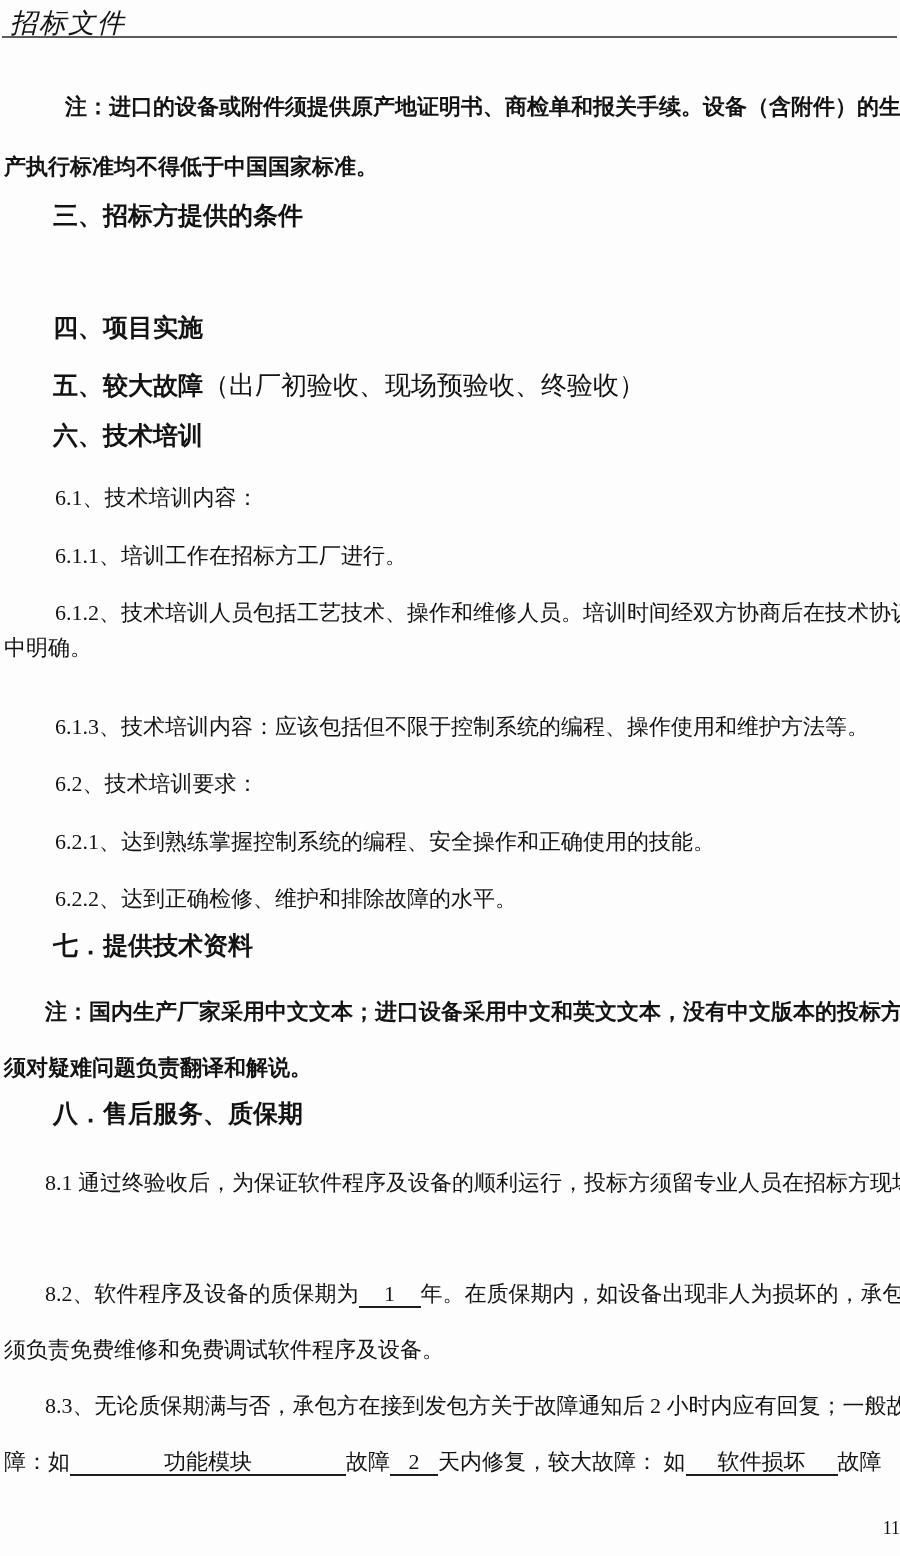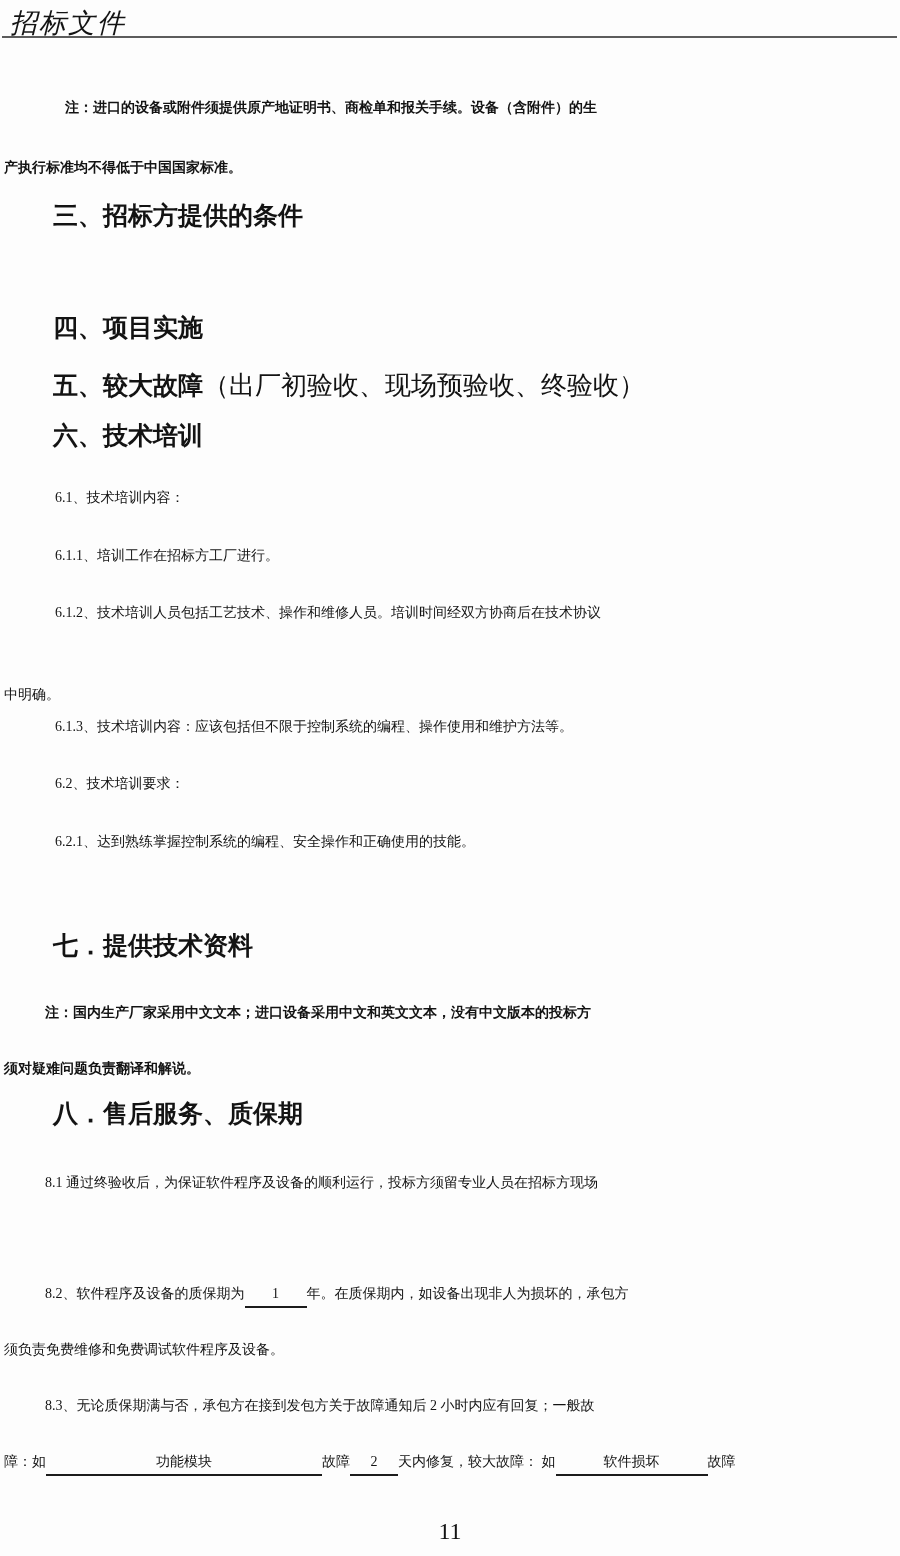--- a/index.html
+++ b/index.html
@@ -21,21 +21,21 @@
     position:absolute; top:5px; left:10px;
     font-size:27px; letter-spacing:2px;
   }
   .header-rule {
     position:absolute; top:36px; left:2px; right:3px;
     border-top:2px solid #5c5c5c;
   }
 
   .line {
     position:absolute; left:4px; right:4px;
-    font-size:14px; line-height:30px;
+    font-size:22px; line-height:30px;
     white-space:nowrap;
   }
   .heading { font-size:25px; line-height:32px; }
   .paren   { font-family:"Liberation Serif", serif; font-weight:normal; font-size:26px; }
 
   
   .ind-note { padding-left:61px; }
   .ind-head { padding-left:49px; }
   .ind-body { padding-left:51px; }
   .ind-p8   { padding-left:41px; }
@@ -44,21 +44,21 @@
   .blank {
     display:inline-block;
     border-bottom:2px solid #1c1c1c;
     text-align:center;
     line-height:25px;
     vertical-align:baseline;
   }
 
   .page-footer {
     position:absolute; top:1518px; left:0; right:0;
-    text-align:center; font-size:24px;
+    text-align:right; font-size:18px;
   }
 </style>
 </head>
 <body>
 
 <div class="page">
 
   <div class="page-header">
     <span class="kai">招标文件</span>
   </div>
@@ -73,24 +73,25 @@
 
   <div class="line hei heading ind-head" style="top:369px">
     <span>五、较大故障</span><span class="paren">（出厂初验收、现场预验收、终验收）</span>
   </div>
 
   <div class="line hei heading ind-head" style="top:419px">六、技术培训</div>
 
   <div class="line song ind-body" style="top:483px">6.1、技术培训内容：</div>
   <div class="line song ind-body" style="top:541px">6.1.1、培训工作在招标方工厂进行。</div>
   <div class="line song ind-body" style="top:598px">6.1.2、技术培训人员包括工艺技术、操作和维修人员。培训时间经双方协商后在技术协议</div>
-  <div class="line song" style="top:680px">中明确。</div>
+  <div class="line song" style="top:633px">中明确。</div>
   <div class="line song ind-body" style="top:712px">6.1.3、技术培训内容：应该包括但不限于控制系统的编程、操作使用和维护方法等。</div>
   <div class="line song ind-body" style="top:769px">6.2、技术培训要求：</div>
   <div class="line song ind-body" style="top:827px">6.2.1、达到熟练掌握控制系统的编程、安全操作和正确使用的技能。</div>
+  <div class="line song ind-body" style="top:884px">6.2.2、达到正确检修、维护和排除故障的水平。</div>
 
   <div class="line hei heading ind-head" style="top:929px">七．提供技术资料</div>
   <div class="line hei ind-p8" style="top:997px">注：国内生产厂家采用中文文本；进口设备采用中文和英文文本，没有中文版本的投标方</div>
   <div class="line hei" style="top:1053px">须对疑难问题负责翻译和解说。</div>
 
   <div class="line hei heading ind-head" style="top:1097px">八．售后服务、质保期</div>
 
   <div class="line song ind-p8" style="top:1168px">8.1 通过终验收后，为保证软件程序及设备的顺利运行，投标方须留专业人员在招标方现场</div>
 
 

